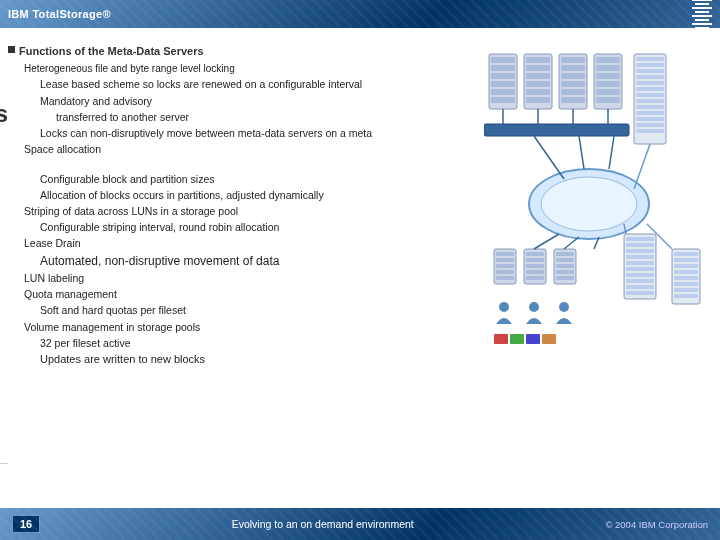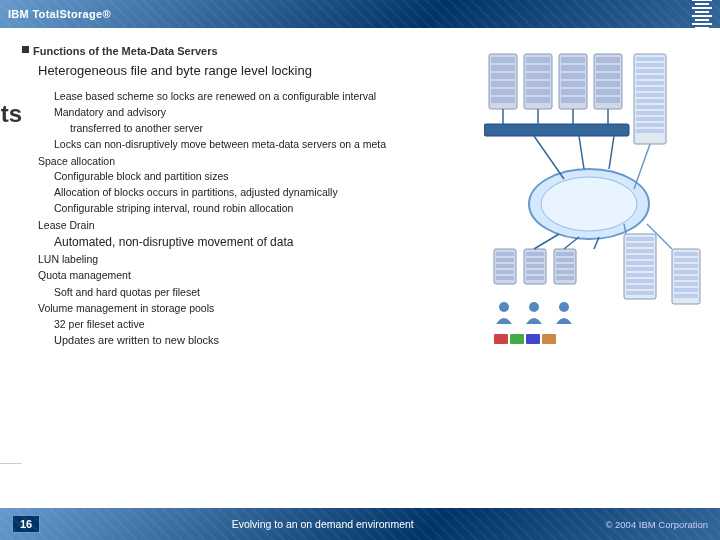--- a/index.html
+++ b/index.html
@@ -90,21 +90,21 @@
       color: #333333;
       margin-bottom: 12px;
       border-bottom: 1px solid #cccccc;
       padding-bottom: 6px;
     }
 
     
     .content-area {
       display: flex;
       flex: 1;
-      gap: 2px;
+      gap: 16px;
     }
 
     
     .text-column {
       flex: 0 0 460px;
       font-size: 10.5px;
       line-height: 1.45;
       color: #222222;
     }
 
@@ -219,28 +219,29 @@
   <div class="content-area">
 
     <div class="text-column">
 
       <div class="section-title">
         <span class="bullet-square"></span>
         <span>Functions of the Meta-Data Servers</span>
       </div>
 
       <div id="lines-container">
-          <div class="indent-1" style="font-size: 13px; line-height: 1.45; color: rgb(34, 34, 34); margin-bottom: 8px;">Heterogeneous file and byte range level locking</div>
+          <div class="indent-1" style="font-size: 10px; line-height: 1.45; color: rgb(34, 34, 34); margin-bottom: 1px;">Heterogeneous file and byte range level locking</div>
           <div class="indent-2" style="font-size: 10.5px; line-height: 1.45; color: rgb(34, 34, 34); margin-bottom: 1px;">Lease based scheme so locks are renewed on a configurable interval</div>
           <div class="indent-2" style="font-size: 10.5px; line-height: 1.45; color: rgb(34, 34, 34); margin-bottom: 1px;">Mandatory and advisory</div>
           <div class="indent-3" style="font-size: 10.5px; line-height: 1.45; color: rgb(34, 34, 34); margin-bottom: 1px;">transferred to another server</div>
           <div class="indent-2" style="font-size: 10.5px; line-height: 1.45; color: rgb(34, 34, 34); margin-bottom: 1px;">Locks can non-disruptively move between meta-data servers on a meta</div>
-          <div class="indent-1" style="font-size: 10.5px; line-height: 1.45; color: rgb(34, 34, 34); margin-bottom: 0;">Space allocation</div>
+          <div class="indent-1" style="font-size: 10.5px; line-height: 1.45; color: rgb(34, 34, 34); margin-bottom: 14px;">Space allocation</div>
           <div class="indent-2" style="font-size: 10.5px; line-height: 1.45; color: rgb(34, 34, 34); margin-bottom: 1px;">Configurable block and partition sizes</div>
           <div class="indent-2" style="font-size: 10.5px; line-height: 1.45; color: rgb(34, 34, 34); margin-bottom: 1px;">Allocation of blocks occurs in partitions, adjusted dynamically</div>
+          <div class="indent-1" style="font-size: 10.5px; line-height: 1.45; color: rgb(34, 34, 34); margin-bottom: 1px;">Striping of data across LUNs in a storage pool</div>
           <div class="indent-2" style="font-size: 10.5px; line-height: 1.45; color: rgb(34, 34, 34); margin-bottom: 1px;">Configurable striping interval, round robin allocation</div>
           <div class="indent-1" style="font-size: 10.5px; line-height: 1.45; color: rgb(34, 34, 34); margin-bottom: 1px;">Lease Drain</div>
           <div class="indent-2" style="font-size: 12px; line-height: 1.45; color: rgb(34, 34, 34); margin-bottom: 1px;">Automated, non-disruptive movement of data</div>
           <div class="indent-1" style="font-size: 10.5px; line-height: 1.45; color: rgb(34, 34, 34); margin-bottom: 1px;">LUN labeling</div>
           <div class="indent-1" style="font-size: 10.5px; line-height: 1.45; color: rgb(34, 34, 34); margin-bottom: 1px;">Quota management</div>
           <div class="indent-2" style="font-size: 10.5px; line-height: 1.45; color: rgb(34, 34, 34); margin-bottom: 1px;">Soft and hard quotas per fileset</div>
           <div class="indent-1" style="font-size: 10.5px; line-height: 1.45; color: rgb(34, 34, 34); margin-bottom: 1px;">Volume management in storage pools</div>
           <div class="indent-2" style="font-size: 10.5px; line-height: 1.45; color: rgb(34, 34, 34); margin-bottom: 1px;">32 per fileset active</div>
           <div class="indent-2" style="font-size: 11px; line-height: 1.45; color: rgb(34, 34, 34); margin-bottom: 1px;">Updates are written to new blocks</div>
         </div>

